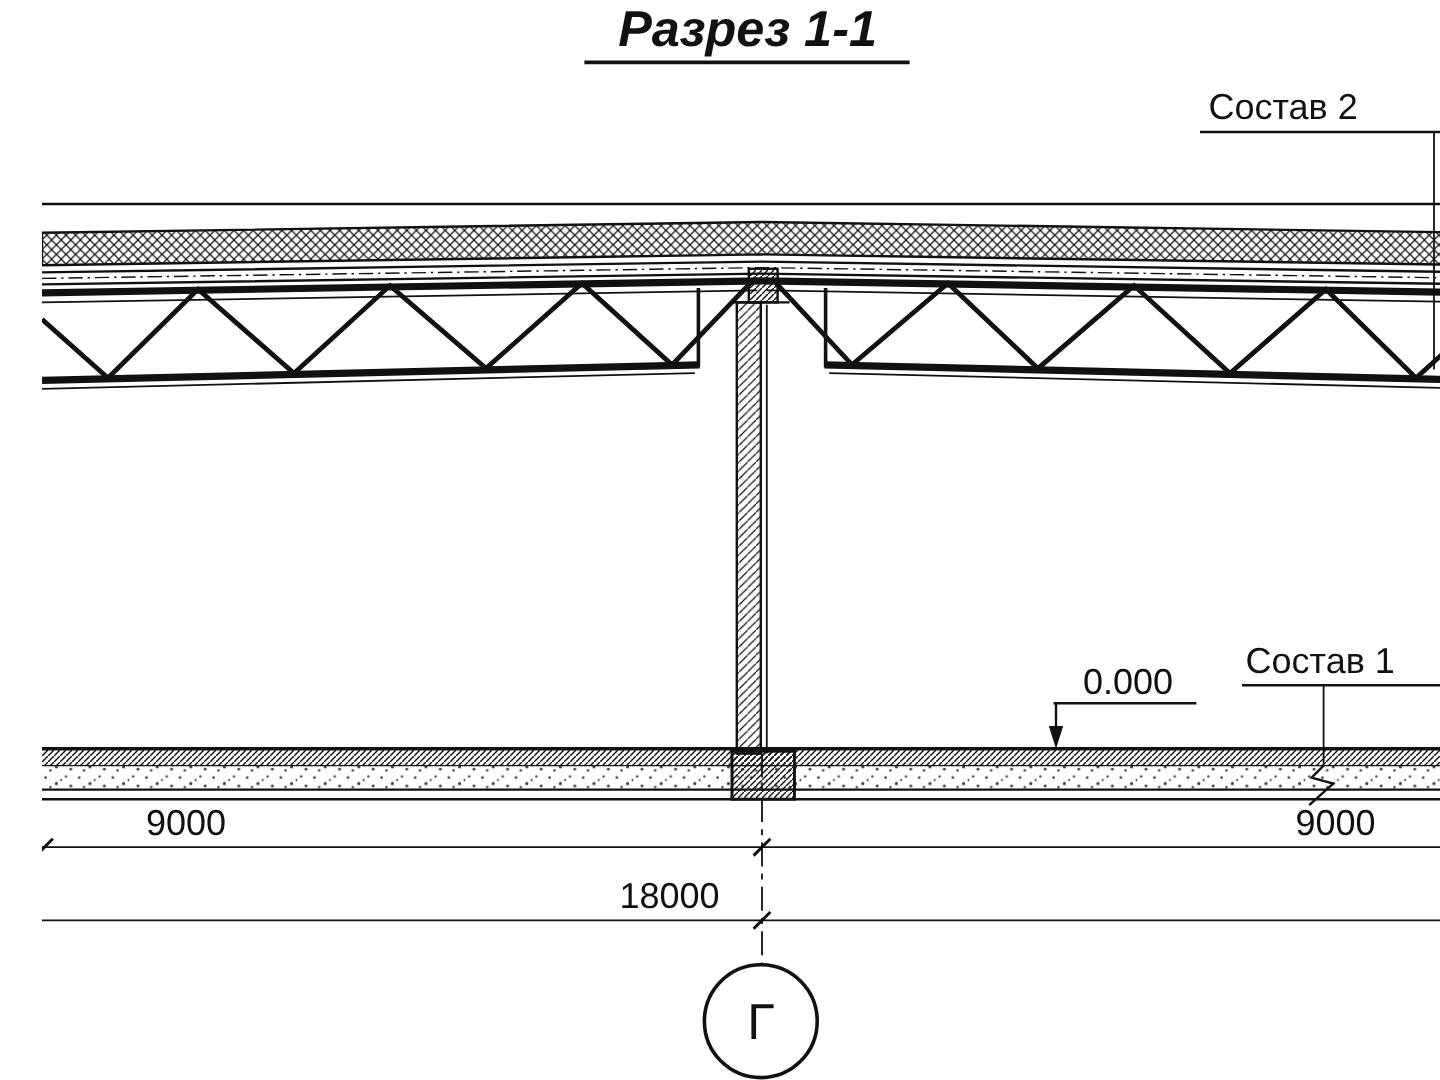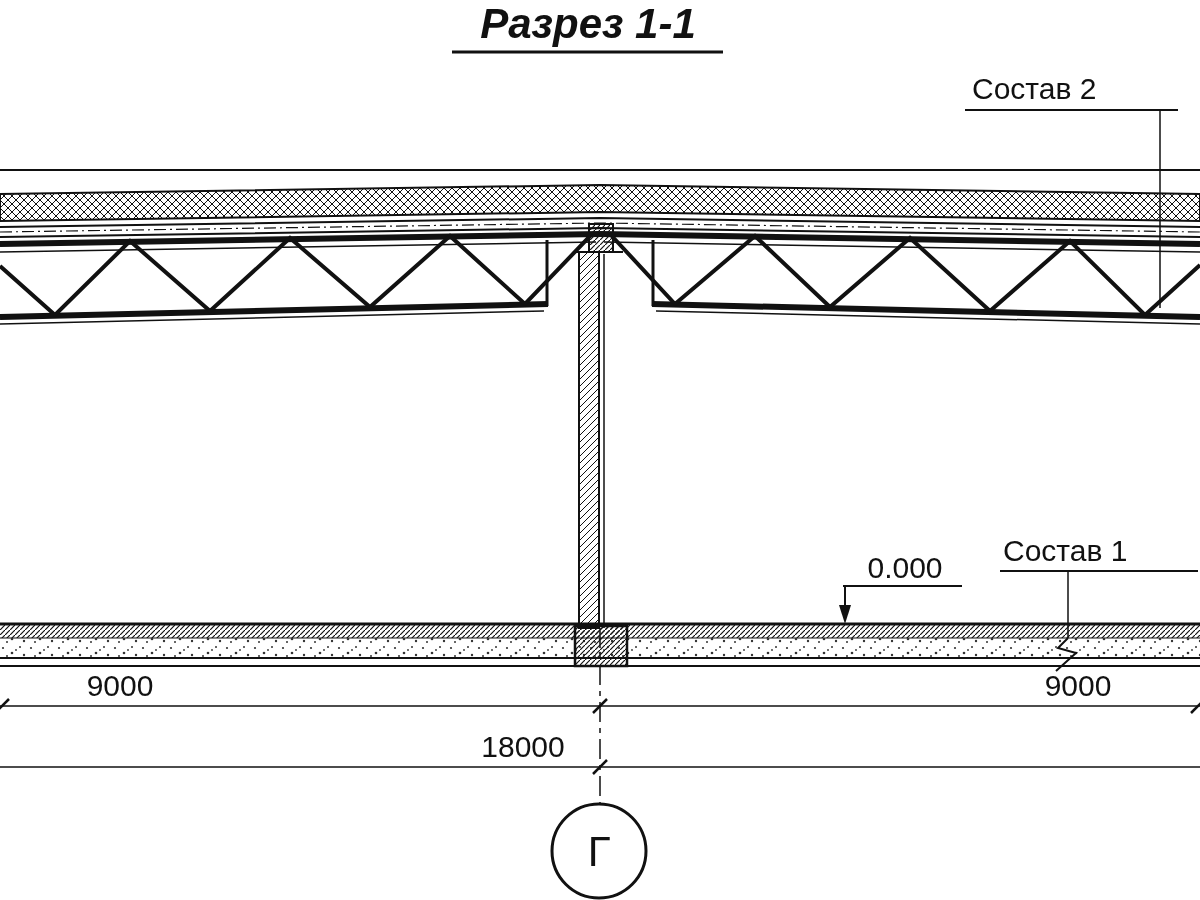--- a/index.html
+++ b/index.html
@@ -9,20 +9,21 @@
     width: 1200px;
     height: 900px;
     overflow: hidden;
     font-family: "Liberation Sans", sans-serif;
   }
   #drawing-wrap {
     width: 1084px;
     height: 900px;
     position: relative;
     background: #ffffff;
+    margin-left: 35px;
   }
   svg { display: block; }
   text {
     font-family: "Liberation Sans", sans-serif;
     fill: #111111;
   }
   .title-text {
     font-size: 42px;
     font-weight: bold;
     font-style: italic;

